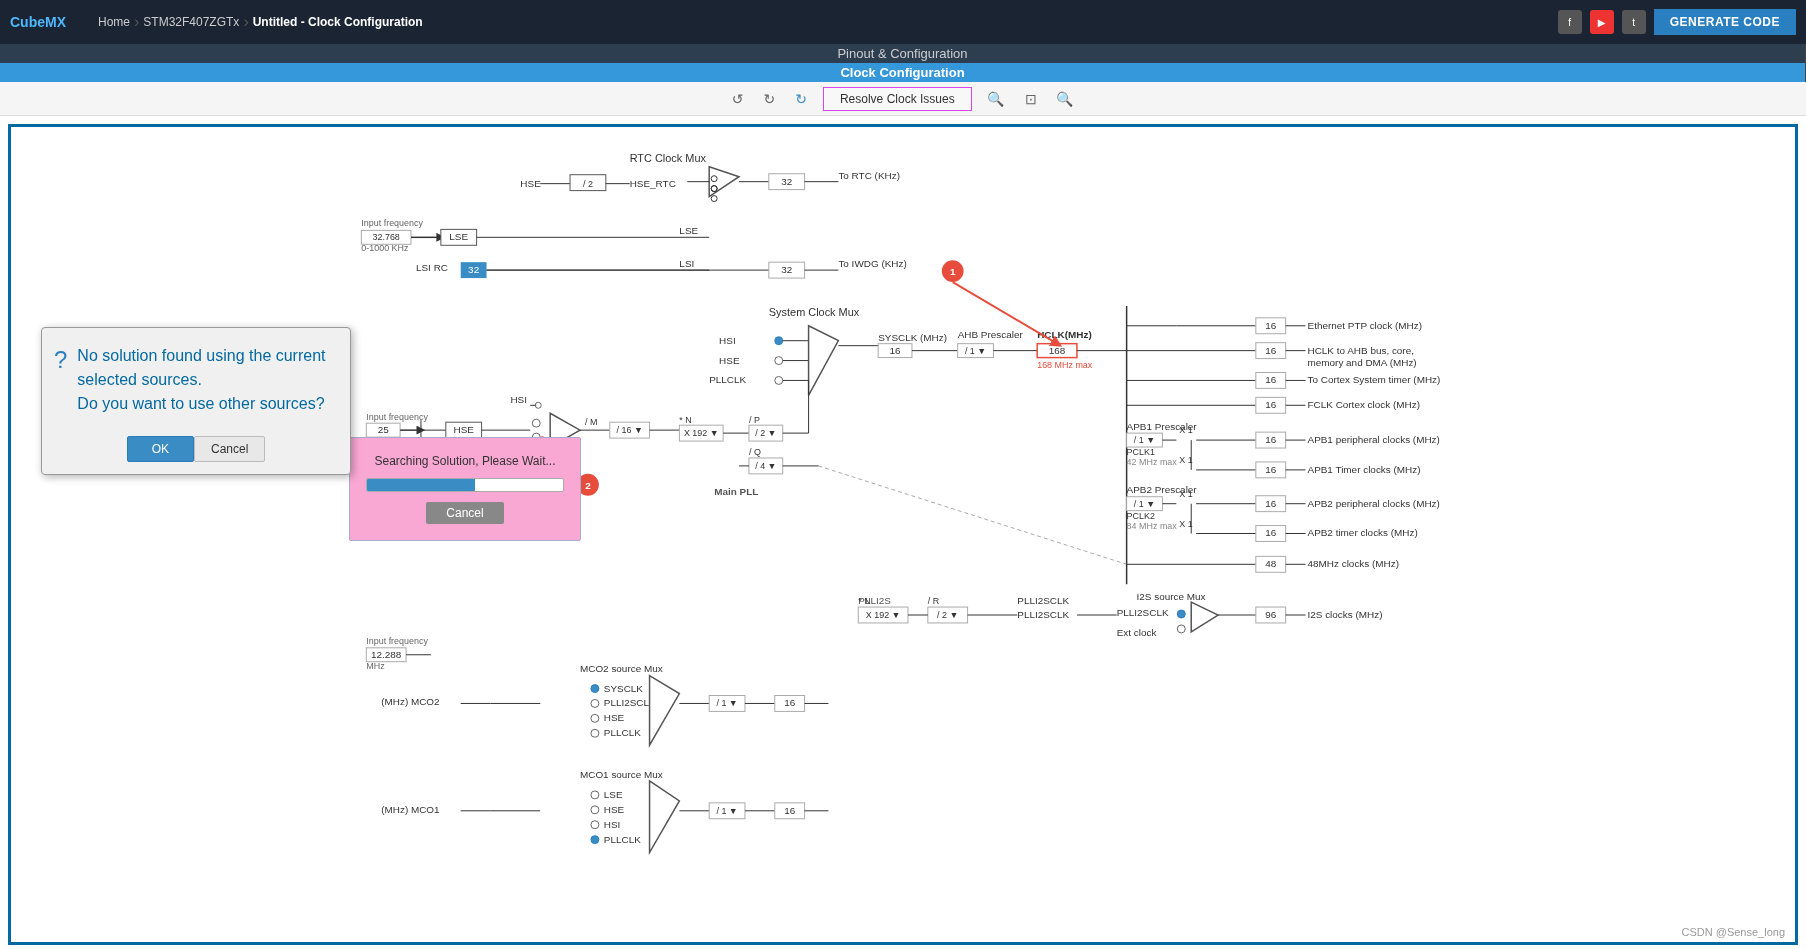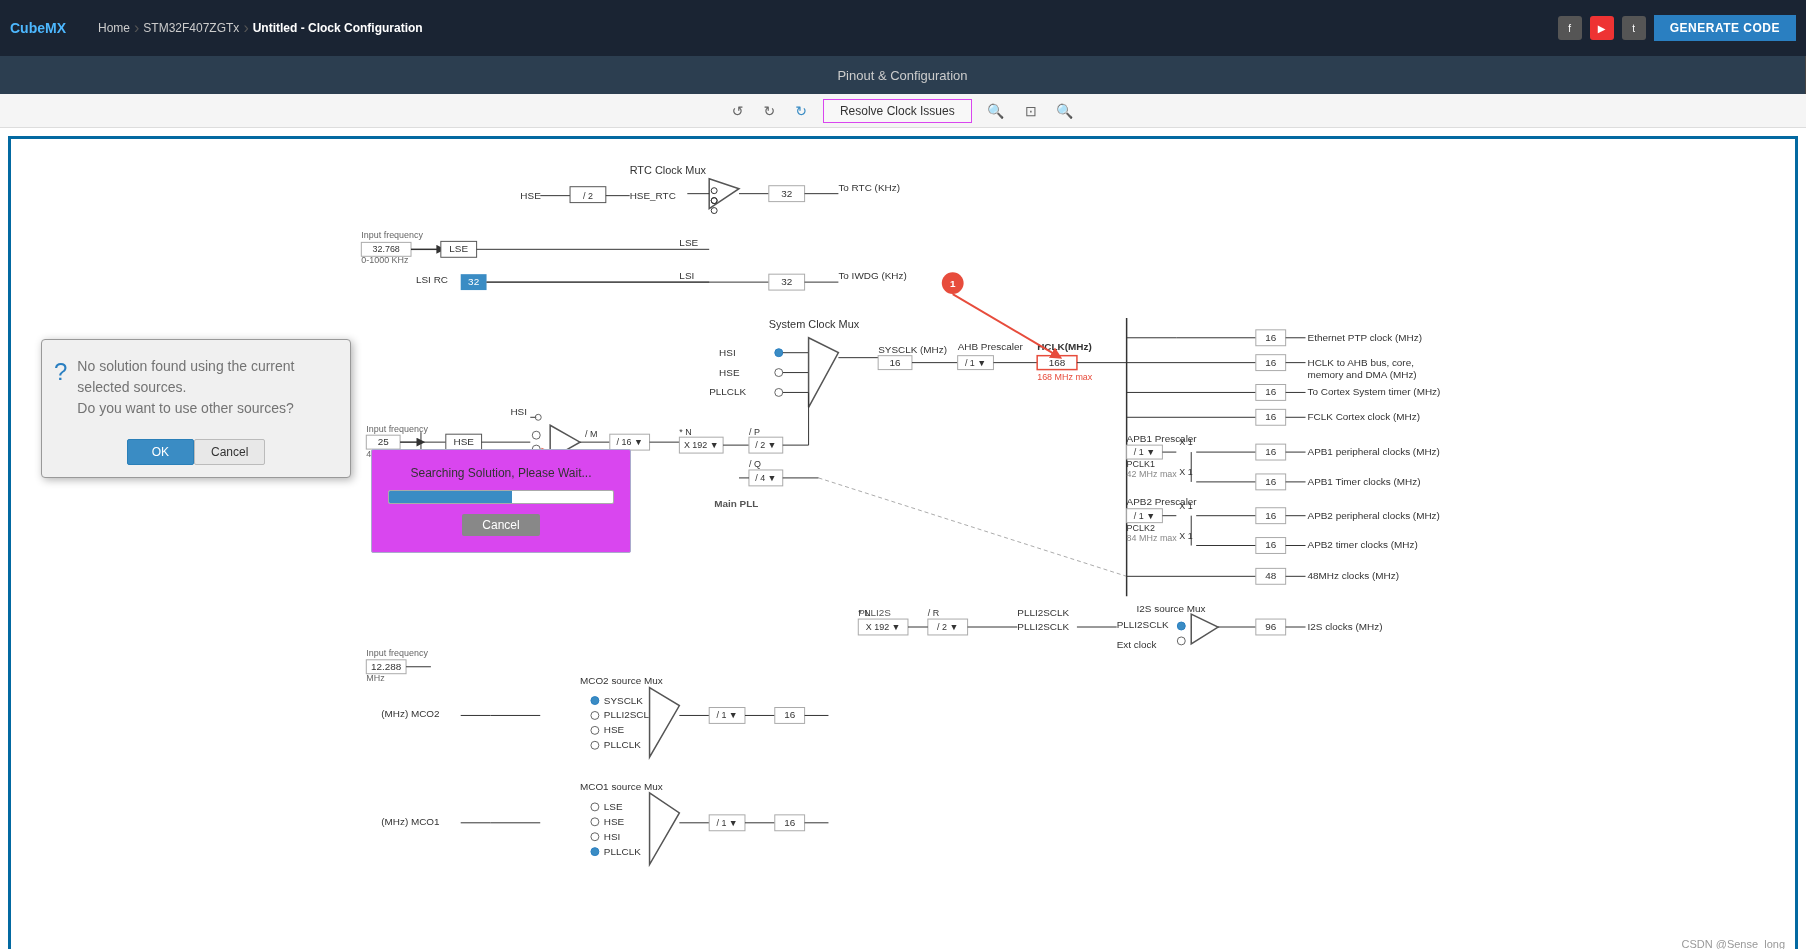--- a/index.html
+++ b/index.html
@@ -1,20 +1,20 @@
 <!DOCTYPE html>
 <html><head>
   <meta charset="utf-8">
   <style>
     * { box-sizing: border-box; margin: 0; padding: 0; }
     body { font-family: Arial, sans-serif; font-size: 12px; background: #f0f0f0; overflow: hidden; }
 
     
     .top-bar {
-      display: flex; align-items: center; background: #1a2433; height: 56px; padding: 0 10px;
+      display: flex; align-items: center; background: #1a2433; height: 44px; padding: 0 10px;
       justify-content: space-between;
       gap: 8px;
     }
     .top-bar-left { display: flex; align-items: center; gap: 8px; }
     .cubemx-logo { color: #4db8ff; font-weight: bold; font-size: 14px; }
     .breadcrumb { display: flex; align-items: center; gap: 4px; margin-left: 24px; }
     .breadcrumb-item { color: #ccc; font-size: 12px; }
     .breadcrumb-sep { color: #555; font-size: 16px; }
     .breadcrumb-active { color: white; font-weight: bold; }
     .generate-btn {
@@ -67,36 +67,36 @@
     }
     .dialog-title-bar {
       background: #e8e8e8; padding: 8px 12px; border-bottom: 1px solid #ccc;
       display: flex; align-items: center; justify-content: space-between;
       border-radius: 4px 4px 0 0;
     }
     .dialog-title { font-size: 13px; font-weight: bold; color: #333; }
     .dialog-close { cursor: pointer; font-size: 14px; color: #666; background: none; border: none; }
     .dialog-body { padding: 16px 12px 12px 12px; display: flex; gap: 10px; align-items: flex-start; }
     .dialog-icon { font-size: 24px; color: #2a7fc1; flex-shrink: 0; margin-top: 2px; }
-    .dialog-text { font-size: 14px; color: #737373; line-height: 1.5; }
+    .dialog-text { font-size: 16px; color: #0369a1; line-height: 1.5; }
     .dialog-footer { padding: 8px 12px 12px 12px; display: flex; gap: 0; justify-content: center; }
     .dialog-ok-btn {
       background: #3a8cc4; color: white; border: 1px solid #2a7fb8; padding: 5px 24px;
       cursor: pointer; font-size: 12px; border-radius: 2px;
     }
     .dialog-cancel-btn {
       background: #e8e8e8; color: #333; border: 1px solid #bbb; padding: 5px 16px;
       cursor: pointer; font-size: 12px; border-radius: 2px;
     }
 
     
     .searching-dialog {
-      position: absolute; top: 310px; left: 360px; z-index: 99;
-      background: #d946ef; border: 1px solid #aac; border-radius: 2px;
-      width: 260px; padding: 16px;
+      position: absolute; top: 310px; left: 338px; z-index: 99;
+      background: #f9a8d4; border: 1px solid #aac; border-radius: 2px;
+      width: 232px; padding: 16px;
     }
     .searching-text { font-size: 12px; color: #333; margin-bottom: 10px; text-align: center; }
     .progress-bar-bg { background: white; border: 1px solid #aaa; height: 14px; border-radius: 2px; overflow: hidden; margin-bottom: 10px; }
     .progress-bar-fill { background: #3a8cc4; height: 100%; width: 55%; }
     .searching-cancel-btn {
       display: block; margin: 0 auto; background: #888; color: white;
       border: none; padding: 4px 20px; cursor: pointer; font-size: 12px; border-radius: 2px;
     }
 
     
@@ -123,20 +123,23 @@
     <div class="social-icon" style="background:#e33;">▶</div>
     <div class="social-icon">t</div>
     <button class="generate-btn">GENERATE CODE</button>
   </div>
 </div>
 
 <div class="nav-tabs">
   <div class="nav-tab">
       <span>Pinout &amp; Configuration</span>
     </div>
+  <div class="nav-tab active">
+      <span>Clock Configuration</span>
+    </div>
 </div>
 
 <div class="toolbar">
   <span class="toolbar-icon">↺</span>
   <span class="toolbar-icon">↻</span>
   <span class="toolbar-icon" style="color:#3a8cc4;">↻</span>
   <button class="resolve-btn">Resolve Clock Issues</button>
   <span class="toolbar-icon">🔍</span>
   <span class="toolbar-icon">⊡</span>
   <span class="toolbar-icon">🔍</span>

